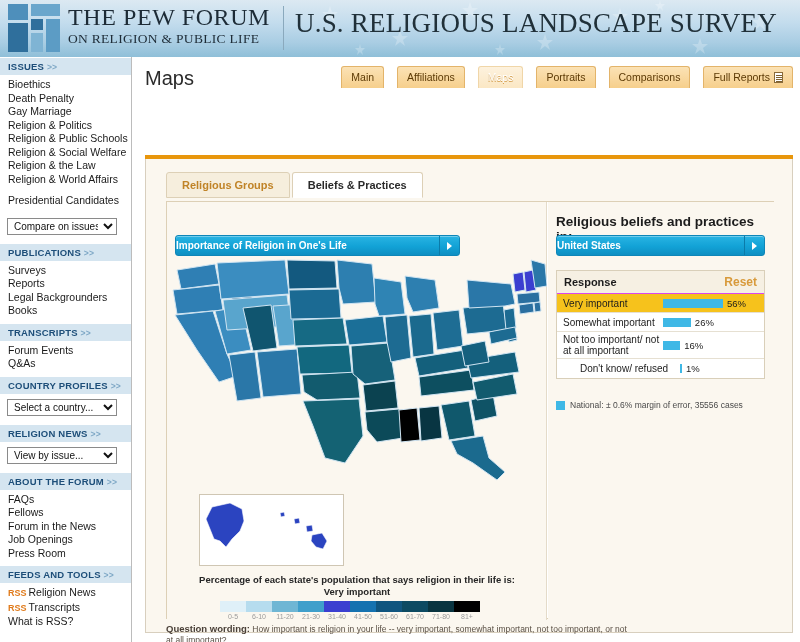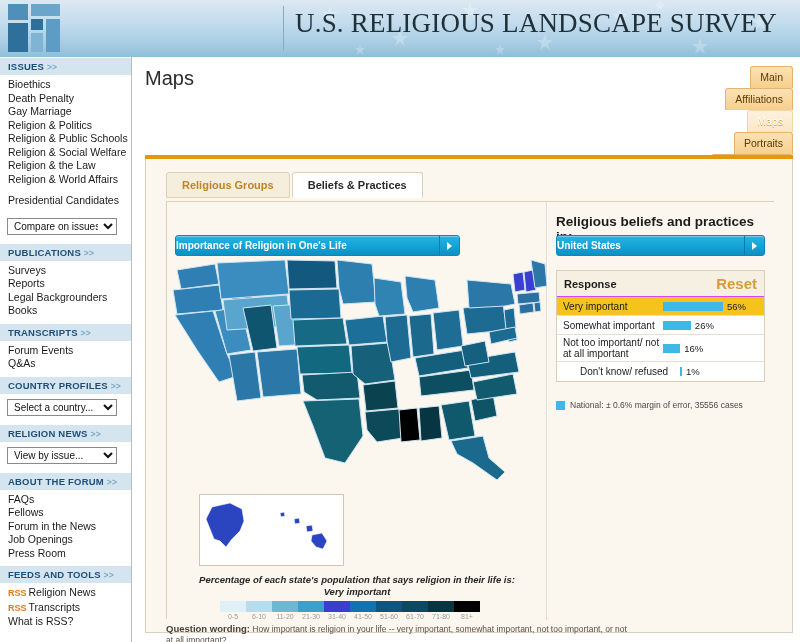--- a/index.html
+++ b/index.html
@@ -122,21 +122,21 @@
     width: 667px; height: 463px;
     background: #ffffff;
   }
   #maps-title {
     position: absolute; left: 12px; top: 10px;
     font-size: 20px; color: #2b2b2b; font-weight: normal;
   }
   
   #toptabs {
     position: absolute; right: 6px; top: 9px;
-    display: flex; align-items: flex-end; gap: 0; flex-direction: column;
+    display: flex; align-items: flex-end; gap: 12px;
   }
   .ttab {
     font-size: 10.5px;
     color: #5c3a06;
     background: linear-gradient(to bottom,#fbe2b5 0%, #f6cf8c 100%);
     border: 1px solid #e3b46a;
     border-bottom: none;
     border-radius: 3px 3px 0 0;
     padding: 4px 9px 5px 9px;
     margin-right: 1px;
@@ -257,21 +257,21 @@
     background: #fff;
     font-size: 10px;
   }
   #resp .rhead {
     background: #f6f0e3;
     border-bottom: 1px solid #d946ef;
     padding: 4px 7px;
     display: flex; justify-content: space-between; align-items:center;
   }
   #resp .rhead .lbl { font-weight: bold; font-size: 11px; color:#1c1c1c; }
-  #resp .rhead .reset { color: #d89a3b; font-weight: bold; font-size: 15px; cursor:pointer; }
+  #resp .rhead .reset { color: #d89a3b; font-weight: bold; font-size: 12px; cursor:pointer; }
   .rrow {
     display: flex; align-items: center;
     border-bottom: 1px solid #e6e0d2;
     min-height: 19px;
     padding: 2px 0;
   }
   .rrow:last-child { border-bottom: none; margin-left: 17px; }
   .rrow.hl { background: #f6c21c; }
   .rrow .rname {
     width: 106px;
@@ -303,21 +303,20 @@
     width: 145px; height: 72px;
     background: #fff; border: 1px solid #cfc6b3;
   }
   #inset svg { display:block; }
 
   #legendtitle {
     position: absolute; left: 0; top: 372px; width: 380px;
     text-align: center;
     font-size: 9.5px; font-weight: bold; color: #262626;
     line-height: 12px;
-    font-style: italic;
   }
   #legendbar {
     position: absolute; left: 53px; top: 399px;
     display: flex;
   }
   #legendbar .cell { width: 26px; height: 11px; }
   #legendlabels {
     position: absolute; left: 53px; top: 411px;
     display: flex;
     font-size: 7px; color: #9a9a9a;
@@ -352,20 +351,24 @@
 
   <div id="logoblock">
     <i class="a"></i>
       <i class="b"></i>
       <i class="c"></i>
       <i class="d"></i>
       <i class="e"></i>
       <i class="f"></i>
   </div>
 
+  <div id="pewtitle">
+    <span class="l1">The Pew Forum</span>
+    <span class="l2">ON RELIGION &amp; PUBLIC LIFE</span>
+  </div>
 
   <div id="bannerdiv"></div>
   <div id="surveytitle">U.S. Religious Landscape Survey</div>
 </div>
 
 <div id="page">
 
   <div id="sidebar"><div class="sec-head">ISSUES <span class="arrows">&gt;&gt;</span></div><div class="nav-list">
         <a href="#">Bioethics</a>
         <a href="#">Death Penalty</a>

